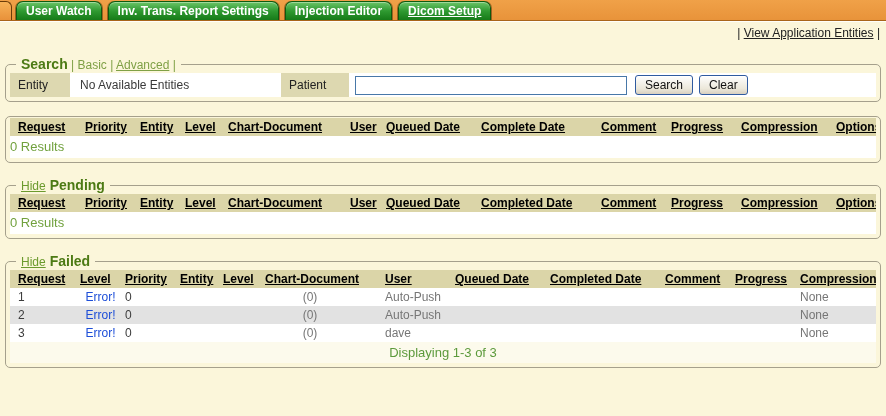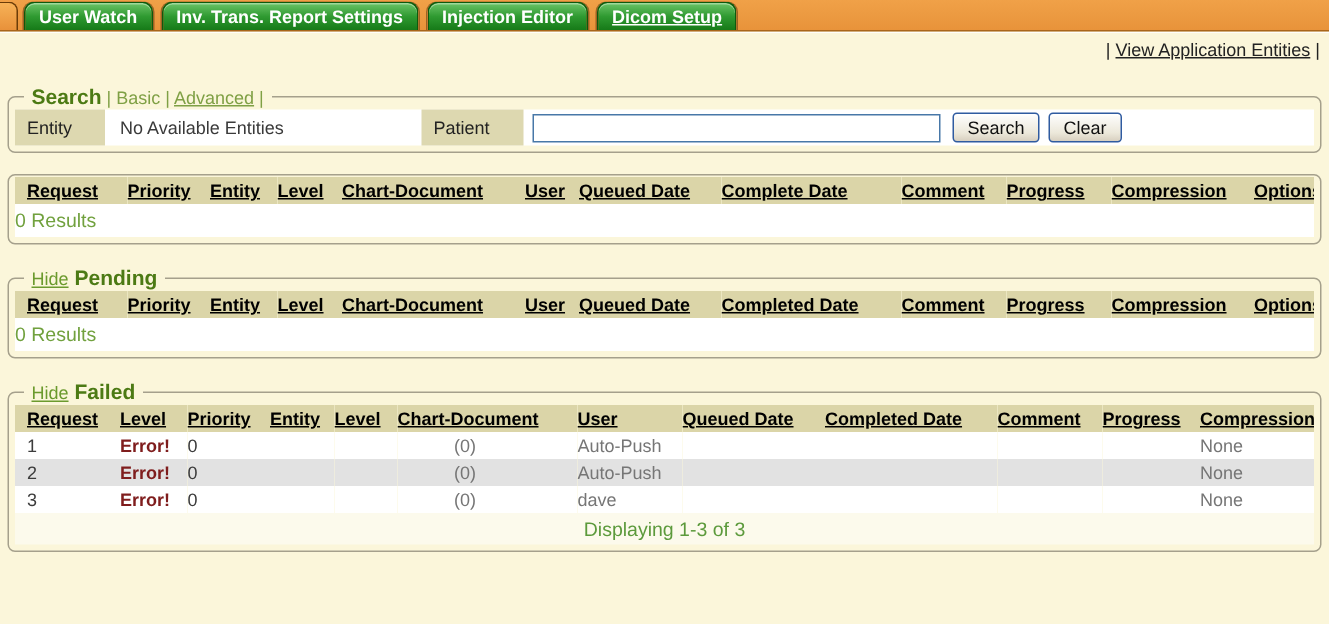--- a/index.html
+++ b/index.html
@@ -79,21 +79,21 @@
   table.grid th.c0, table.grid td.c0 { padding-left:8px; }
   table.grid th { background:#DBD5A8; color:#000000; font-weight:bold; }
   table.grid th span { text-decoration:underline; cursor:pointer; }
   table.grid tr.empty td {
     background:#fff; color:#71A13E; font-size:13px; padding:3px 0 4px 0;
   }
   table.grid tbody tr { background:#fff; }
   table.grid tbody tr.alt { background:#E2E2E2; }
   table.failed td { color:#767676; }
   table.failed td.c0, table.failed td.c2 { color:#3c3c3c; }
-  table.failed td.c1 { color:#7f1d1d; font-weight:bold; }
+  table.failed td.c1 { color:#1d4ed8; font-weight:normal;text-align:center; }
   table.failed td.c5 { text-align:center; padding-right:30px; }
   table.failed tfoot td {
     background:#FCFAEC; color:#5C9A3C; text-align:center; font-size:13px; padding:3px 0;
   }
 </style>
 </head>
 <body>
 
 <div class="page">
 

